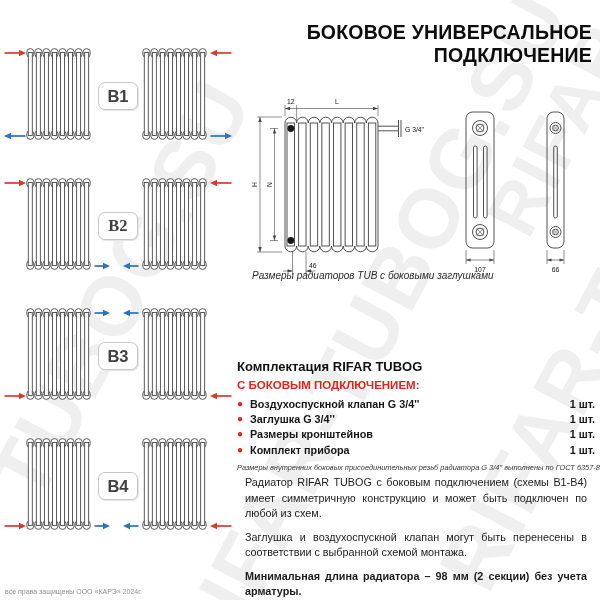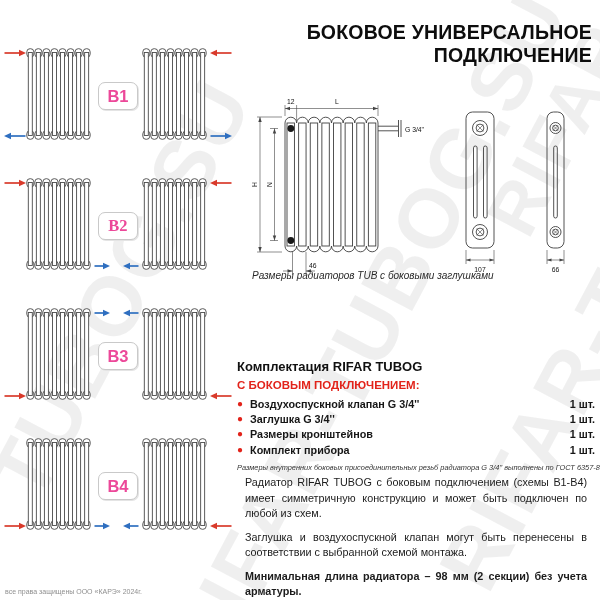--- a/index.html
+++ b/index.html
@@ -11,21 +11,21 @@
   
   .title{position:absolute;top:8px;right:8px;text-align:right;font-size:19.5px;
          font-weight:bold;line-height:1.17;color:#0d0d0d;letter-spacing:0.2px;}
   
   .scheme-row{position:absolute;left:8px;width:232px;height:100px;}
   .rad{position:absolute;top:3px;}
   .rad.left{left:17px;} .rad.right{left:133px;}
   .rk rect{fill:#fff;stroke:#4a4a4a;stroke-width:0.9;}
   .scheme-label{position:absolute;left:90px;top:37px;width:38px;height:26px;background:#fff;
       border:1.5px solid #c9c9c9;border-radius:7px;box-shadow:1px 1px 0 #e4e4e4;
-      display:flex;align-items:center;justify-content:center;font-weight:bold;font-size:16.5px;color:#ec4899;text-align:right;}
+      display:flex;align-items:center;justify-content:center;font-weight:bold;font-size:16.5px;color:#404040;text-align:right;}
   .arrow{position:absolute;width:0;height:0;}
   .arrow svg{overflow:visible;display:block;}
   
   .front-view{position:absolute;left:248px;top:95px;}
   .side-views{position:absolute;left:452px;top:100px;}
   .ln{stroke:#3f3f3f;stroke-width:0.9;fill:none;}
   .dim{stroke:#444;stroke-width:0.6;fill:none;}
   .dtxt{font-family:"Liberation Sans",sans-serif;font-size:6.8px;fill:#111;}
   .dfill{fill:#444;stroke:none;}
   .caption{position:absolute;left:252px;top:270px;font-size:10px;font-style:italic;color:#2a2a2a;}

